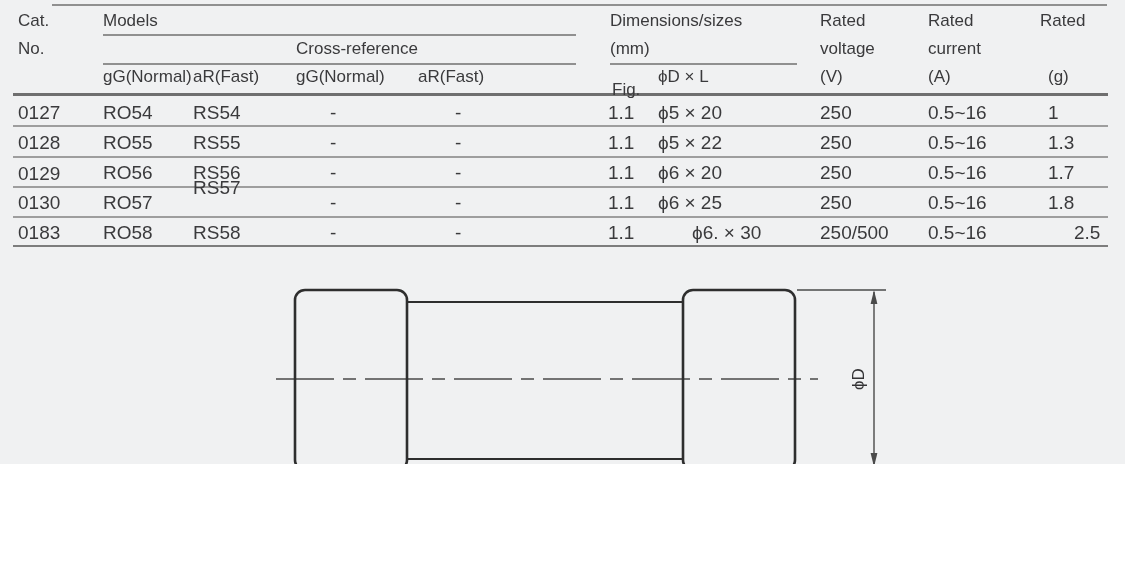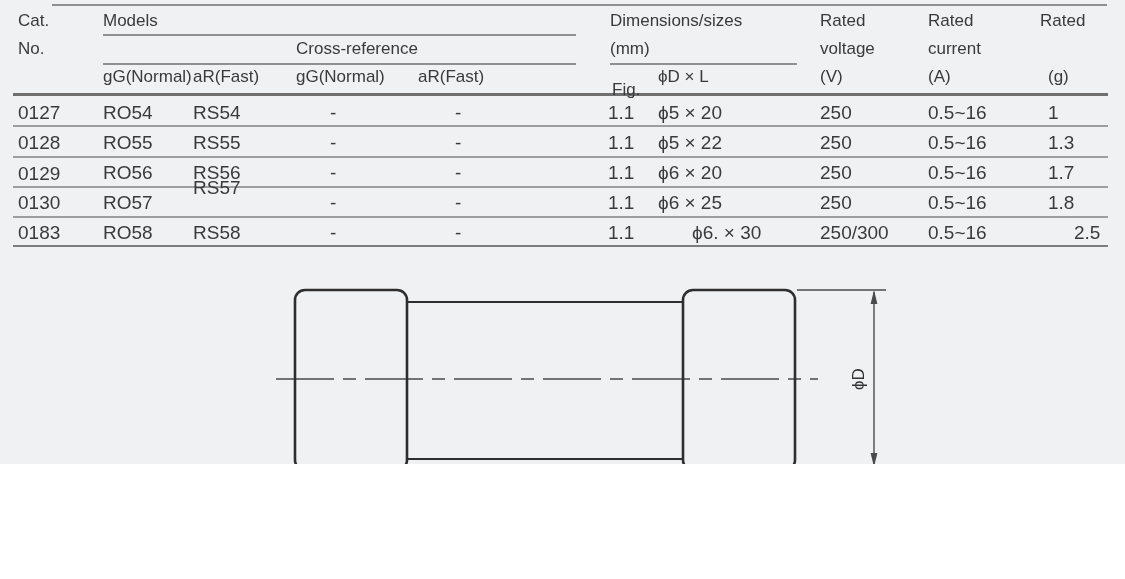--- a/index.html
+++ b/index.html
@@ -104,21 +104,21 @@
   <div class="abs cell" style="left:928px;top:191px;">0.5~16</div>
   <div class="abs cell" style="left:1048px;top:191px;">1.8</div>
 
   <div class="abs cell" style="left:18px;top:221px;">0183</div>
   <div class="abs cell" style="left:103px;top:221px;">RO58</div>
   <div class="abs cell" style="left:193px;top:221px;">RS58</div>
   <div class="abs cell" style="left:330px;top:221px;">-</div>
   <div class="abs cell" style="left:455px;top:221px;">-</div>
   <div class="abs cell" style="left:608px;top:221px;">1.1</div>
   <div class="abs cell" style="left:658px;top:221px;margin-left:34px;">ϕ6. × 30</div>
-  <div class="abs cell" style="left:820px;top:221px;">250/300</div>
+  <div class="abs cell" style="left:820px;top:221px;">250/500</div>
   <div class="abs cell" style="left:928px;top:221px;">0.5~16</div>
   <div class="abs cell" style="left:1074px;top:221px;text-align:center;">2.5</div>
 
   <svg class="diagram" width="1125" height="579" viewBox="0 0 1125 579">
 
     <line x1="276" y1="379" x2="818" y2="379" stroke="#4a4a4a" stroke-width="1.6" stroke-dasharray="58 9 13 9"></line>
 
     <line x1="406" y1="302" x2="684" y2="302" stroke="#2e2e2e" stroke-width="2.2"></line>
     <line x1="406" y1="459" x2="684" y2="459" stroke="#2e2e2e" stroke-width="2.2"></line>
 

